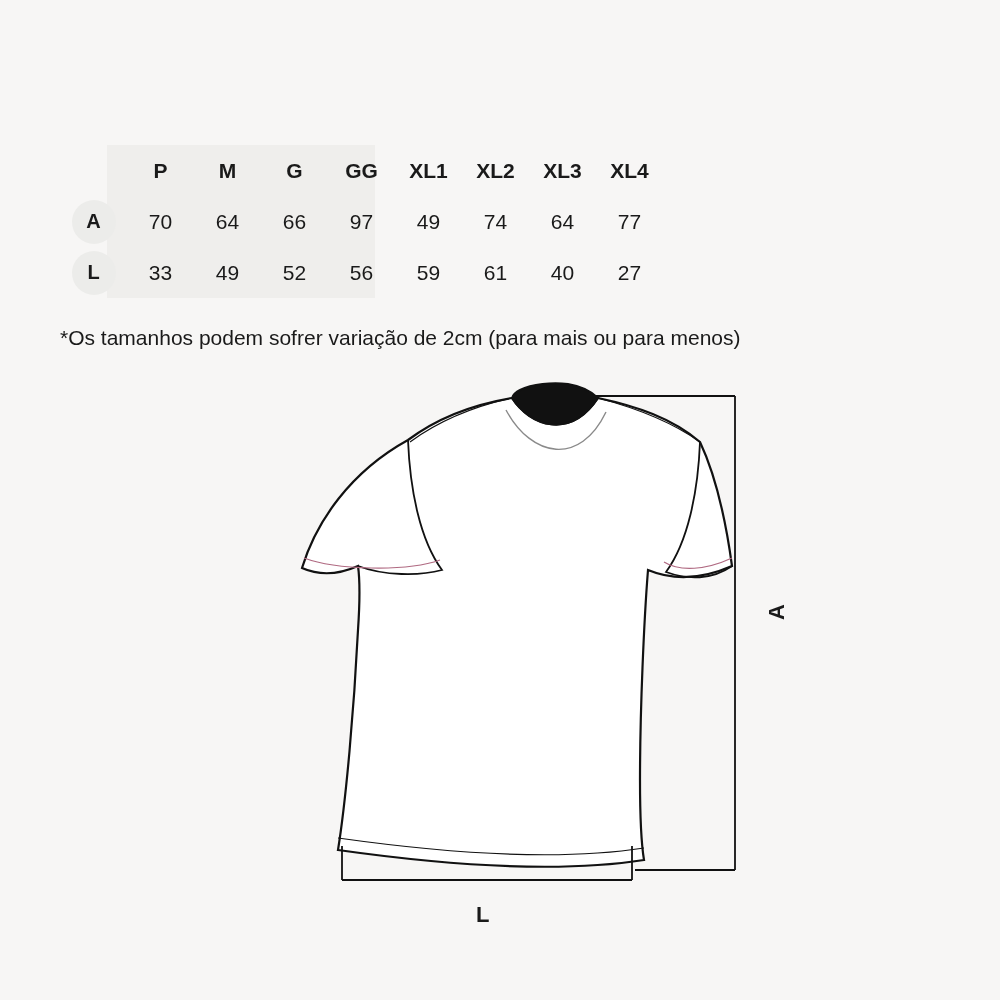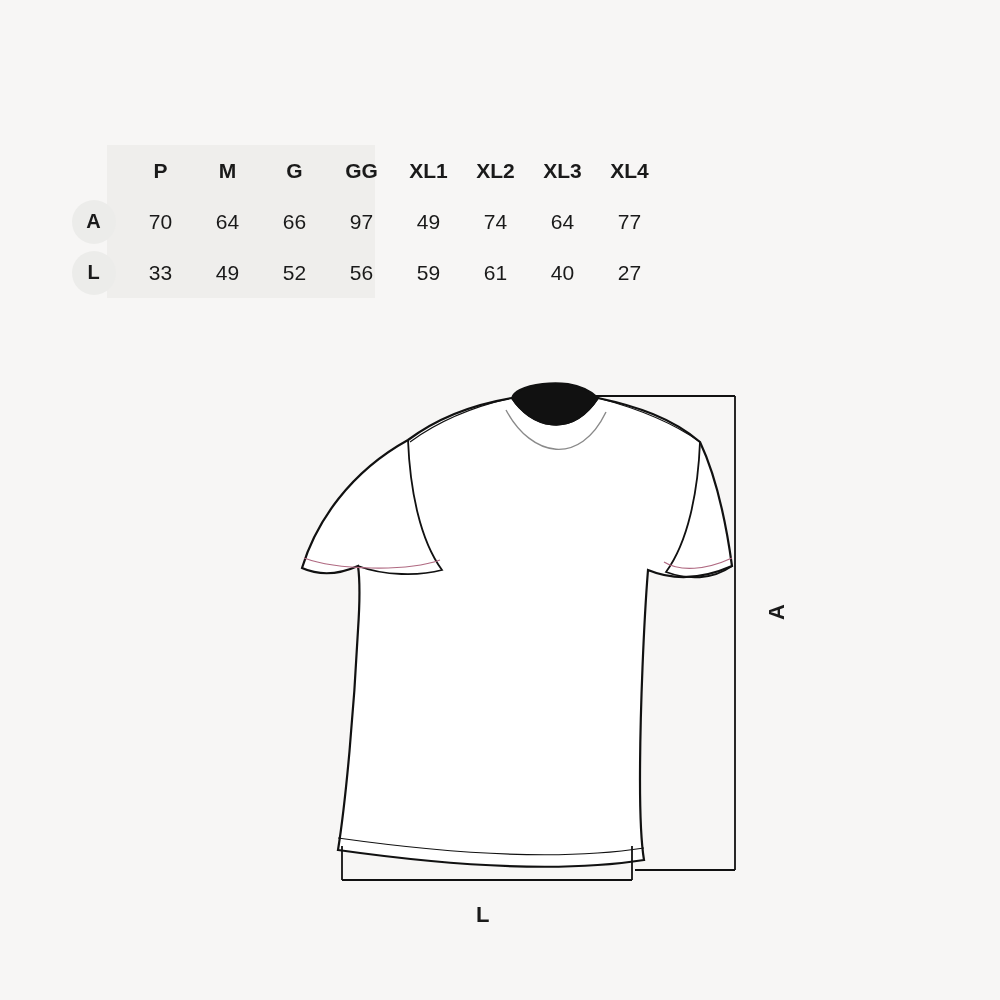--- a/index.html
+++ b/index.html
@@ -174,20 +174,21 @@
           <td>56</td>
           <td>59</td>
           <td>61</td>
           <td>40</td>
           <td>27</td>
         </tr>
       </tbody>
     </table>
   </div>
 
+  <div class="footnote">*Os tamanhos podem sofrer variação de 2cm (para mais ou para menos)</div>
 
   <div class="illustration">
     <svg width="560" height="570" viewBox="0 0 560 570">
 
       <g>
         <path d="M128 60
                  C 160 36, 196 24, 232 18
                  C 250 46, 290 60, 318 18
                  C 356 26, 392 38, 420 62
                  C 436 96, 446 142, 452 186

